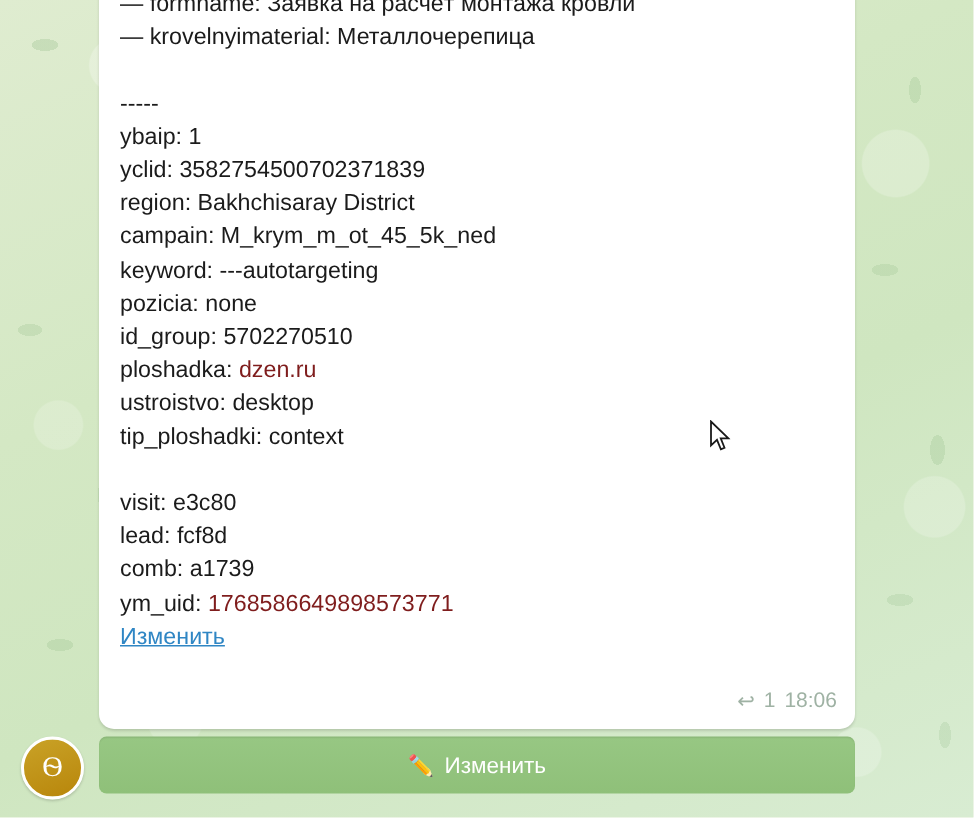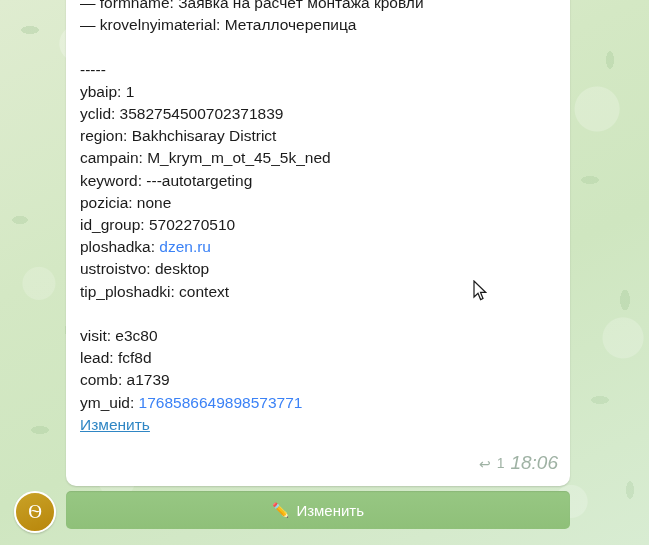--- a/index.html
+++ b/index.html
@@ -63,21 +63,21 @@
   }
   #msg-text {
     padding: 0 14px;
     font-size: 15.5px;
     line-height: 22.2px;
     color: #1b1b1b;
     white-space: pre-wrap;
     word-break: break-word;
   }
   .link {
-    color: #3b82f6;
+    color: #7f1d1d;
     cursor: pointer;
   }
   .link-underline {
     color: #2f86c4;
     text-decoration: underline;
     cursor: pointer;
   }
   #rating-row {
     display: flex;
     align-items: center;
@@ -106,22 +106,21 @@
   }
   #bubble-meta .reply-arrow {
     font-size: 14px;
     color: #9fb2a4;
     transform: translateY(1px);
   }
   #bubble-meta .count {
     font-size: 14px;
   }
   #bubble-meta .time {
-    font-size: 19px;
-    font-style: italic;
+    font-size: 14px;
   }
 
   
   #action-bar {
     position: absolute;
     left: 66px;
     top: 491px;
     width: 504px;
     height: 38px;
     background: #93c47d;

